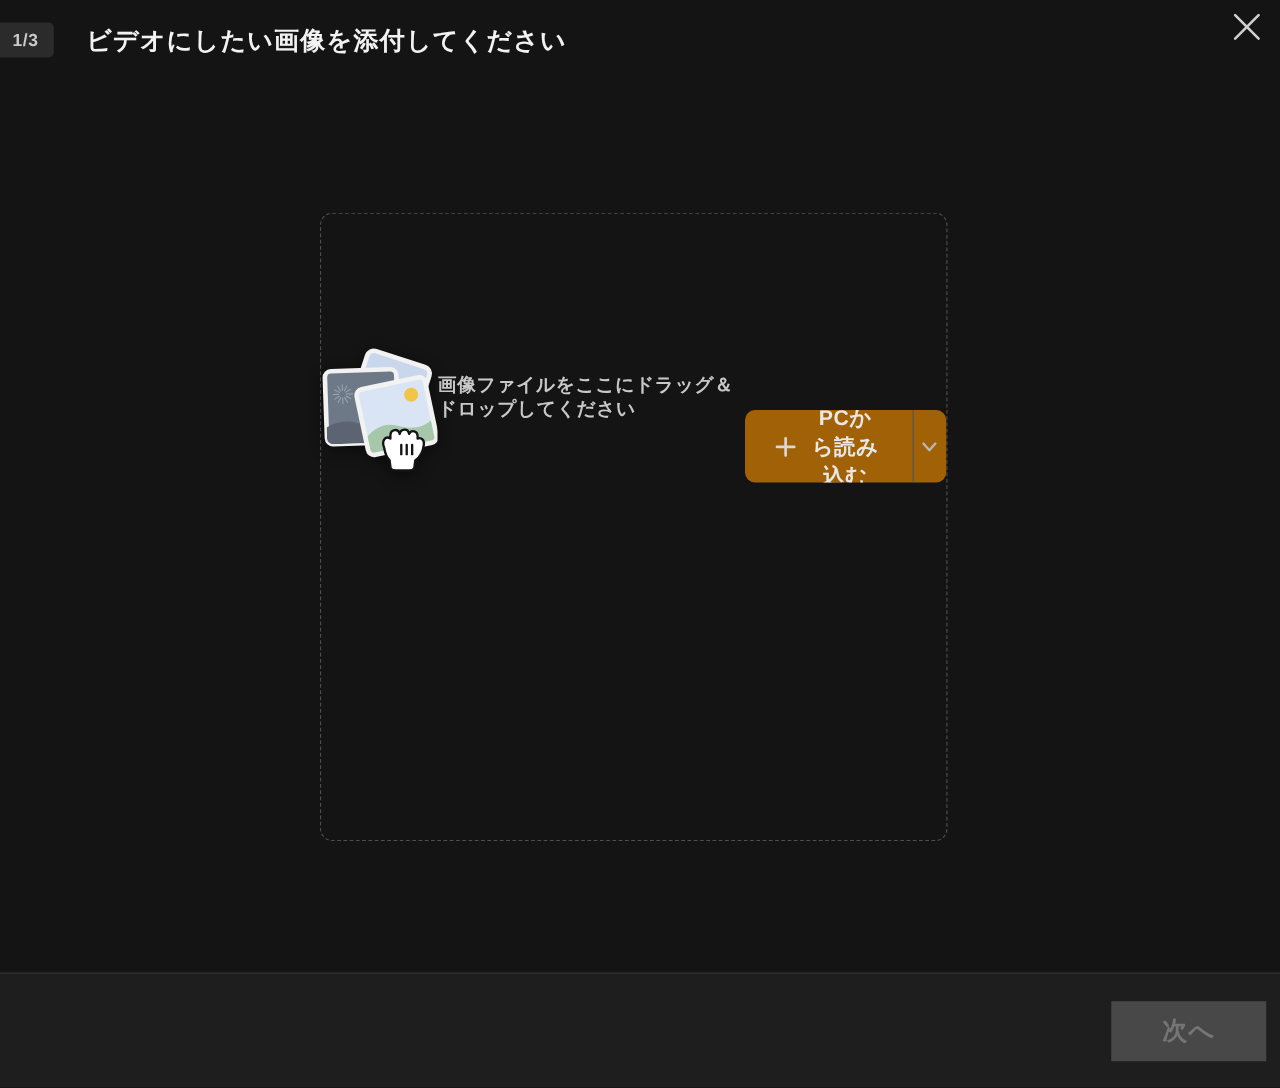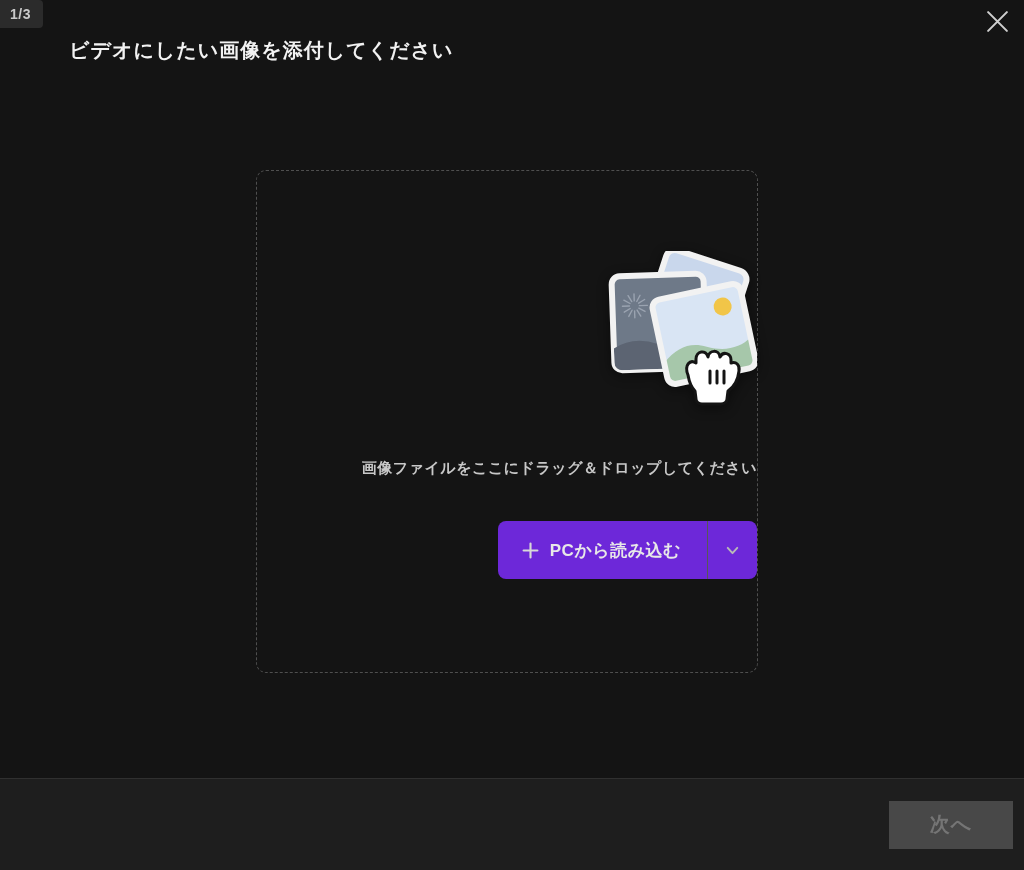--- a/index.html
+++ b/index.html
@@ -11,21 +11,21 @@
     overflow: hidden;
     color: #e8e8e8;
   }
 
   
   .header {
     position: absolute;
     top: 0; left: 0; right: 0;
     height: 46px;
     display: flex;
-    align-items: flex-start;
+    align-items: flex-end;
   }
   .step-badge {
     background: #2b2b2b;
     color: #c9c9c9;
     font-size: 14px;
     font-weight: bold;
     padding: 6px 12px 6px 10px;
     border-radius: 0 4px 4px 0;
     margin-right: 26px;
     letter-spacing: 0.5px;
@@ -54,43 +54,43 @@
   
   .dropzone {
     position: absolute;
     left: 256px;
     top: 170px;
     width: 502px;
     height: 503px;
     border: 1.5px dashed #4f4f4f;
     border-radius: 10px;
     display: flex;
-    flex-direction: column;
-    align-items: flex-end;
+    flex-direction: row;
+    align-items: flex-start;
     padding-top: 80px;
   }
   .illustration {
     width: 150px;
     height: 160px;
     filter: drop-shadow(0 3px 6px rgba(0,0,0,0.45));
   }
   .instruction {
     margin-top: 48px;
     font-size: 15px;
     font-weight: bold;
     color: #c8c8c8;
     letter-spacing: 0.5px;
   }
 
   
   .import-split {
-    margin-top: 43px;
+    margin-top: 77px;
     display: inline-flex;
     align-items: stretch;
-    background: #6d28d9;
+    background: #a16207;
     border-radius: 8px;
     height: 58px;
     overflow: hidden;
   }
   .import-main {
     display: flex;
     align-items: center;
     gap: 11px;
     padding: 0 26px 0 24px;
     background: transparent;

